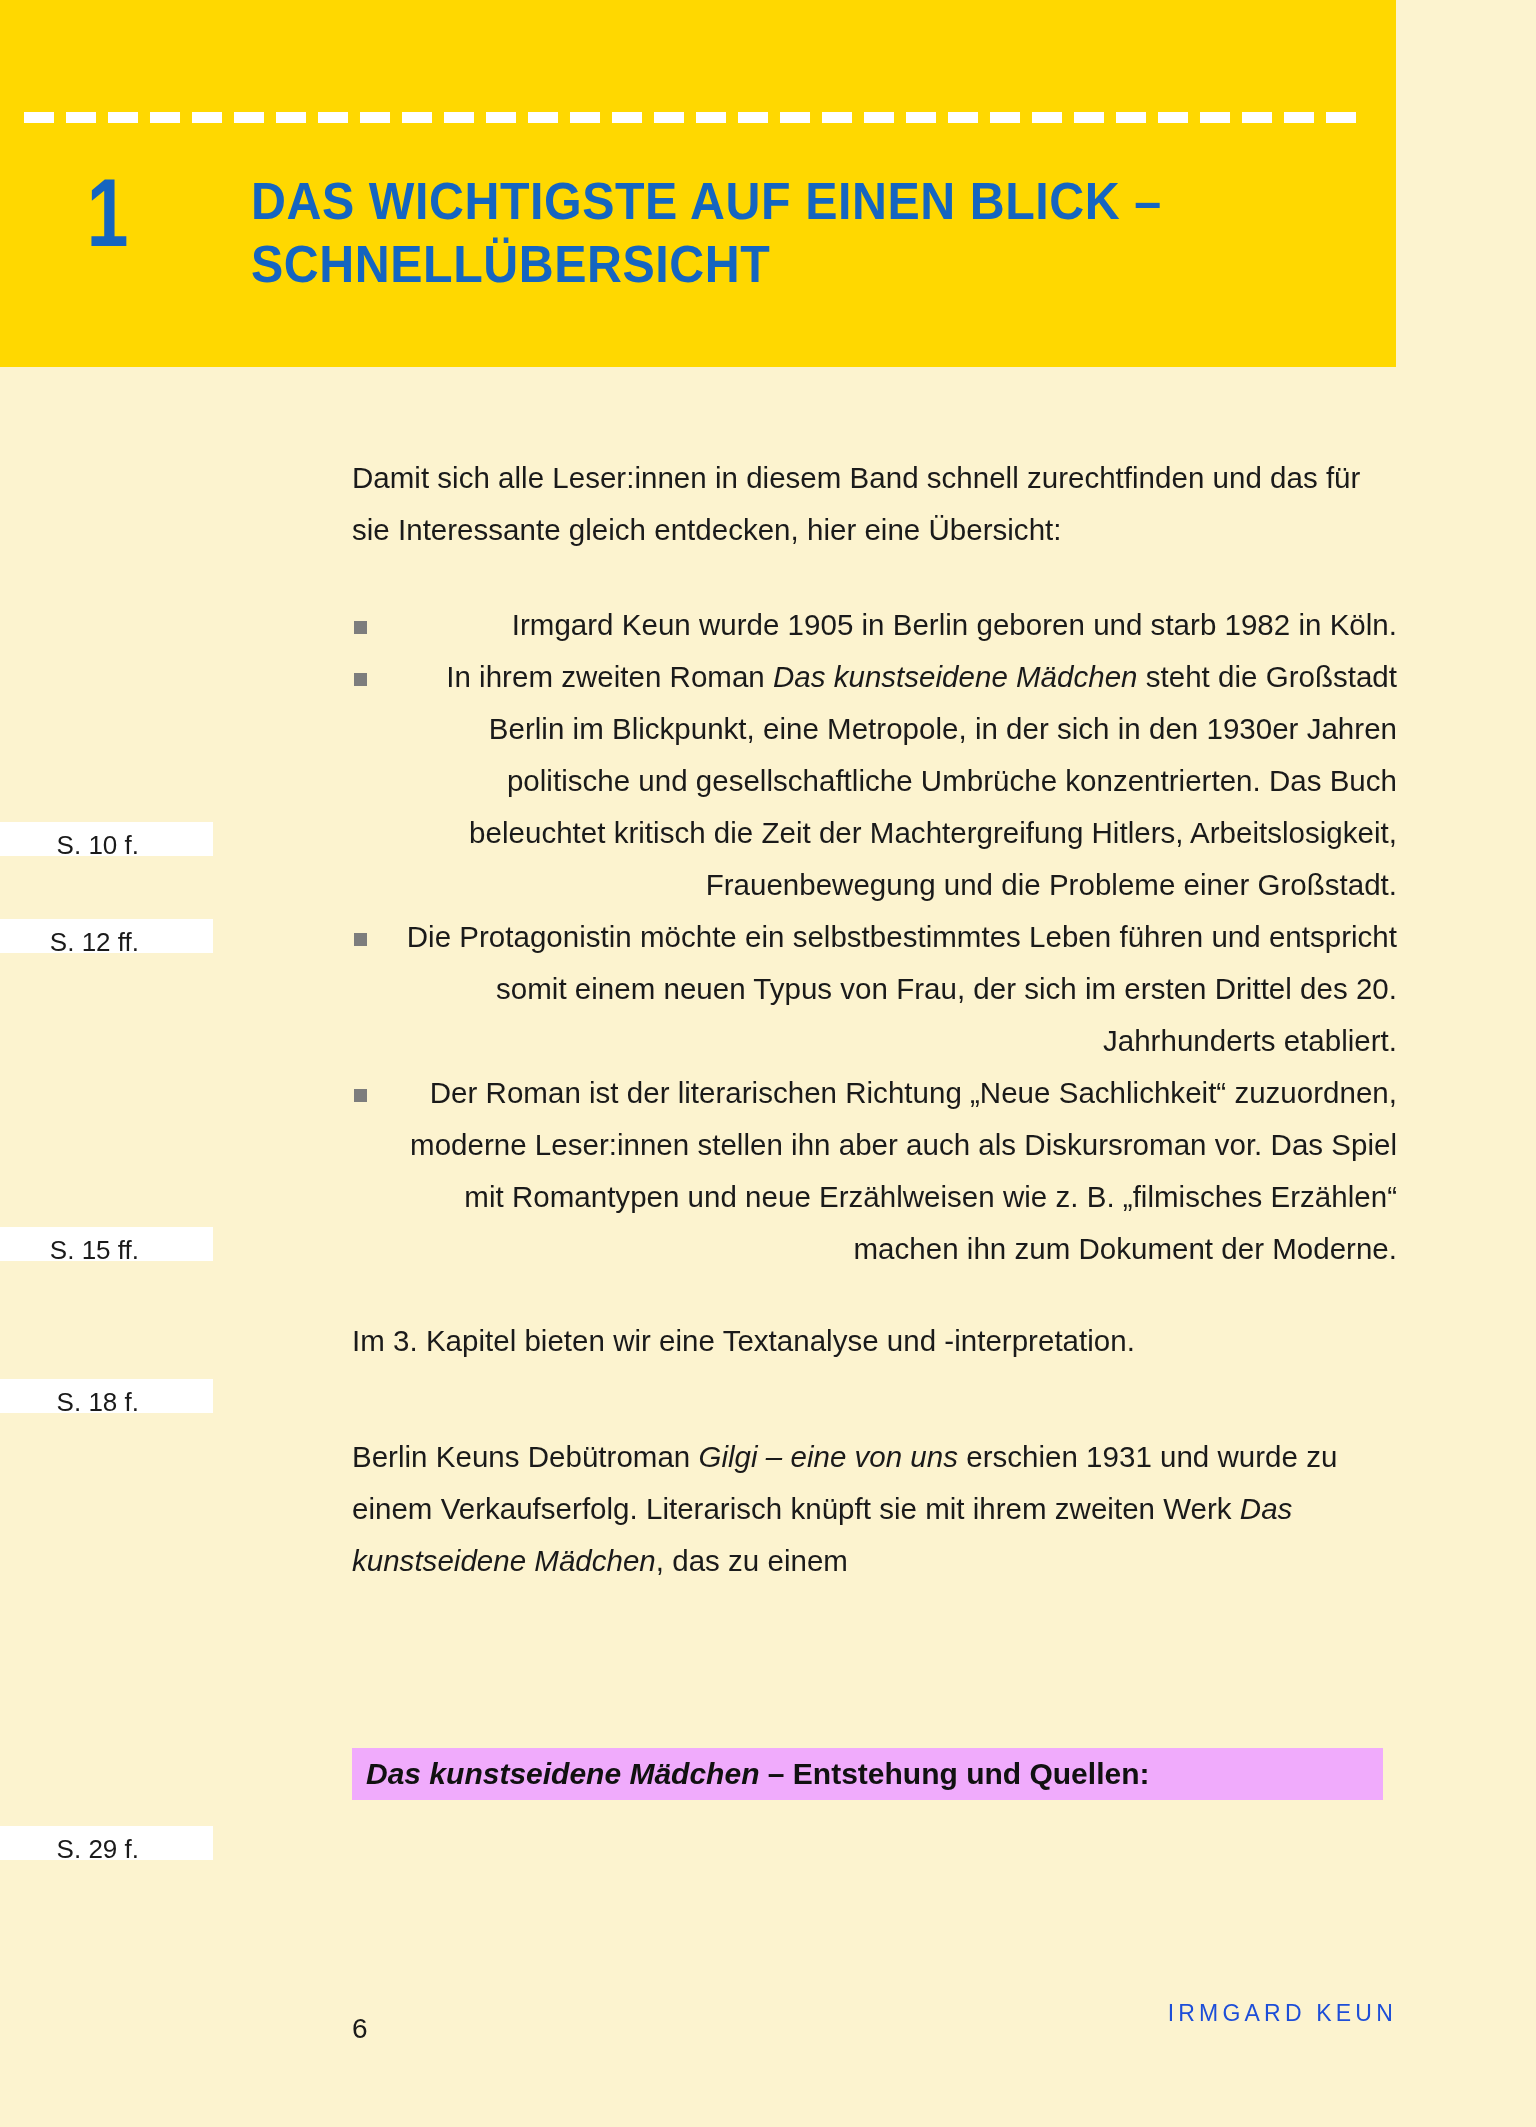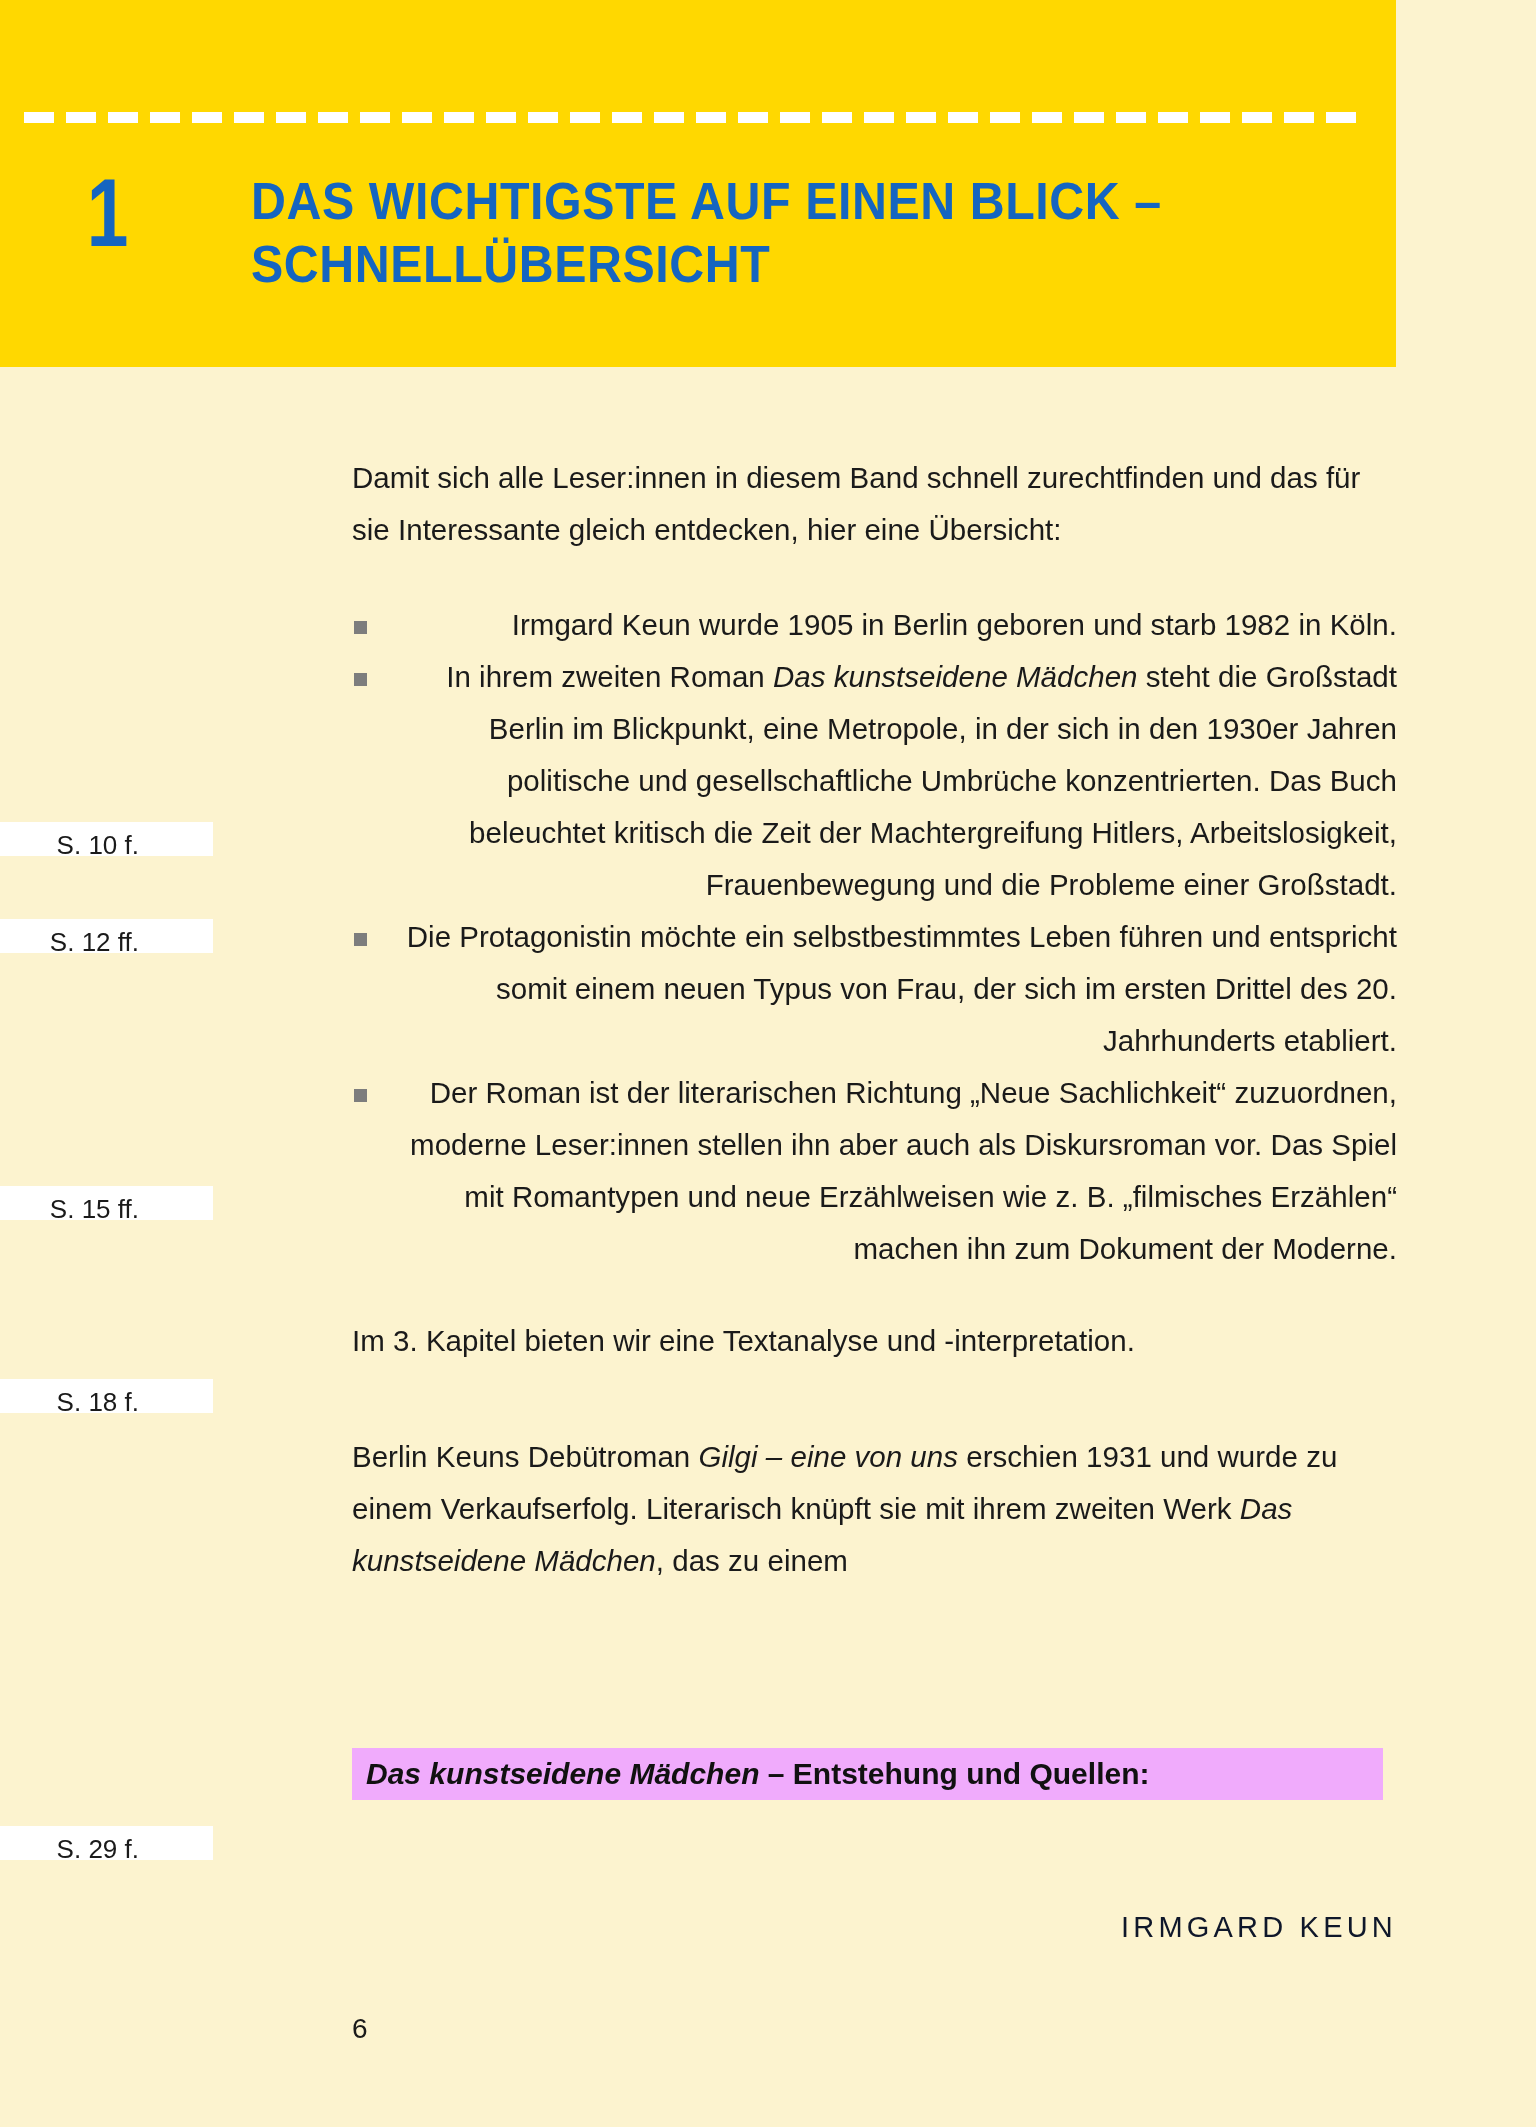--- a/index.html
+++ b/index.html
@@ -165,24 +165,24 @@
   .footer-page-number {
     position: absolute;
     left: 352px;
     top: 2013px;
     font-size: 28px;
     color: #1a1a1a;
   }
   .footer-book-title {
     position: absolute;
     right: 139px;
-    top: 1911px;
-    font-size: 29px;
+    top: 2000px;
+    font-size: 23px;
     letter-spacing: 4.2px;
-    color: #0f172a;
+    color: #1d4ed8;
     text-transform: uppercase;
     white-space: nowrap;
   }
 </style>
 </head>
 <body>
 
 <div class="header-banner">
   <div class="dashed-rule" id="dashed-rule">
       <span></span>
@@ -222,21 +222,21 @@
     <div class="chapter-number">1</div>
     <div class="chapter-title">
       <span class="tline">Das Wichtigste auf einen Blick –</span>
       <span class="tline">Schnellübersicht</span>
     </div>
   </div>
 </div>
 
 <div class="margin-tab" style="top:822px">S. 10 f.</div>
 <div class="margin-tab" style="top:919px">S. 12 ff.</div>
-<div class="margin-tab" style="top:1186px">S. 15 ff.</div>
+<div class="margin-tab" style="top:1227px">S. 15 ff.</div>
 <div class="margin-tab" style="top:1379px">S. 18 f.</div>
 <div class="margin-tab" style="top:1826px">S. 29 f.</div>
 
 <div class="highlight-box" style="top:1748px">
   <span class="hl-title">Das kunstseidene Mädchen</span><span> – Entstehung und Quellen:</span>
 </div>
 
 <div class="content">
 
   <p>Damit sich alle Leser:innen in diesem Band schnell zurechtfinden und das für sie Interessante gleich entdecken, hier eine Übersicht:</p>

